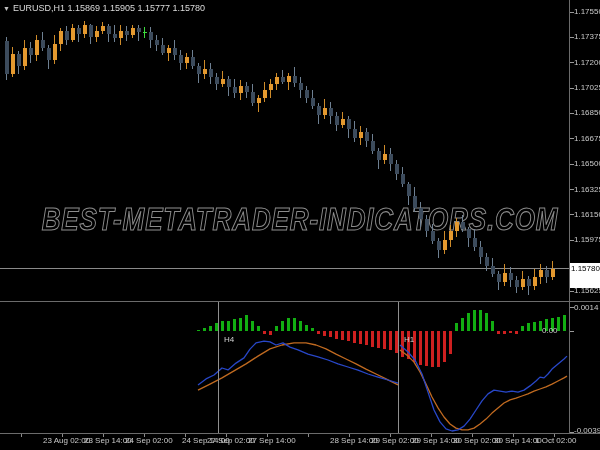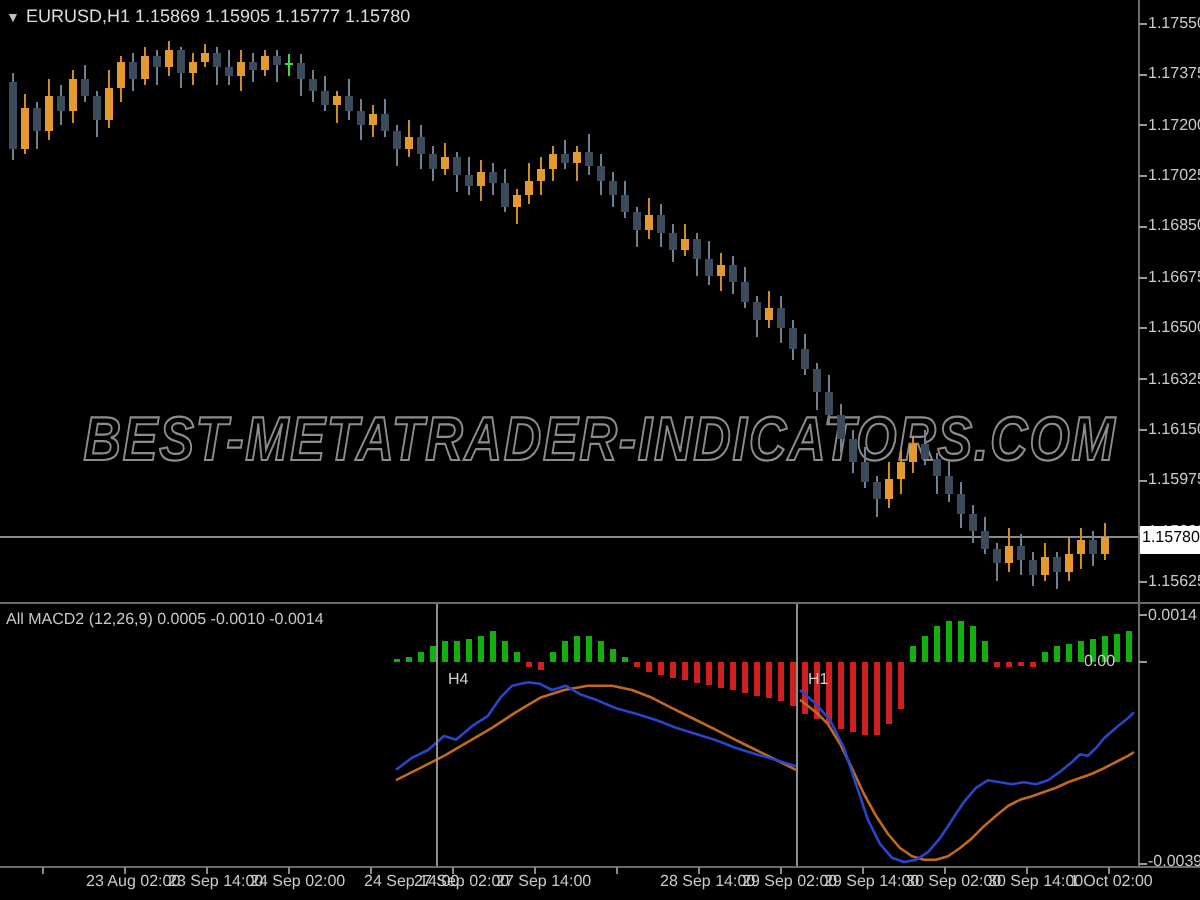--- a/index.html
+++ b/index.html
@@ -10,21 +10,21 @@
   .hdr{position:absolute;left:3px;top:3px;color:#DCDCDC;font-size:9px;z-index:5;white-space:nowrap;}
   .hdr .arr{color:#BFBFBF;font-size:7px;margin-right:3px;}
   .watermark{position:absolute;top:202px;left:50%;transform:translateX(-50%) scaleX(0.84);
              transform-origin:center;white-space:nowrap;z-index:1;
              font-size:31px;font-weight:bold;font-style:italic;letter-spacing:1px;
              color:#7a7a7a;}
   @supports (-webkit-text-stroke: 1px #fff){
     .watermark{color:transparent;-webkit-text-stroke:1.1px #8C8C8C;}
   }
   .ind-title{position:absolute;left:3px;top:305px;color:#C8C8C8;font-size:8px;z-index:5;white-space:nowrap;}
-  .price-box{position:absolute;left:570px;top:263px;width:29px;height:14px;background:#fff;
+  .price-box{position:absolute;left:570px;top:263px;width:29px;height:25px;background:#fff;
              color:#000;font-size:8px;line-height:11px;padding-left:1px;z-index:6;}
   .zone-lbl{position:absolute;color:#D0D0D0;font-size:8px;z-index:5;}
   .hotzone{position:absolute;z-index:2;background:transparent;}
 </style>
 </head>
 <body>
 
 <div id="screen">
 
   <div class="hotzone" id="main-chart-area" style="left:0;top:0;width:569px;height:300px;"></div>
@@ -326,21 +326,20 @@
         <line x1="513.5" y1="433.5" x2="513.5" y2="437" stroke="#8A8A8A"></line>
         <line x1="554.5" y1="433.5" x2="554.5" y2="437" stroke="#8A8A8A"></line>
         <line x1="569.5" y1="307.69" x2="573.5" y2="307.69" stroke="#9A9A9A"></line>
         <line x1="569.5" y1="331" x2="573.5" y2="331" stroke="#9A9A9A"></line>
         <line x1="569.5" y1="432.01" x2="573.5" y2="432.01" stroke="#9A9A9A"></line>
       </g>
     </svg>
 
   <div class="hdr"><span class="arr">▼</span><span>EURUSD,H1 1.15869 1.15905 1.15777 1.15780</span></div>
 
-  <div class="ind-title">All MACD2 (12,26,9) 0.0005 -0.0010 -0.0014</div>
 
   <div class="price-box">1.15780</div>
 
 <div class="lbl" style="left: 574px; top: 7px;">1.17550</div>
     <div class="lbl" style="left: 574px; top: 32px;">1.17375</div>
     <div class="lbl" style="left: 574px; top: 58px;">1.17200</div>
     <div class="lbl" style="left: 574px; top: 83px;">1.17025</div>
     <div class="lbl" style="left: 574px; top: 108px;">1.16850</div>
     <div class="lbl" style="left: 574px; top: 134px;">1.16675</div>
     <div class="lbl" style="left: 574px; top: 159px;">1.16500</div>

